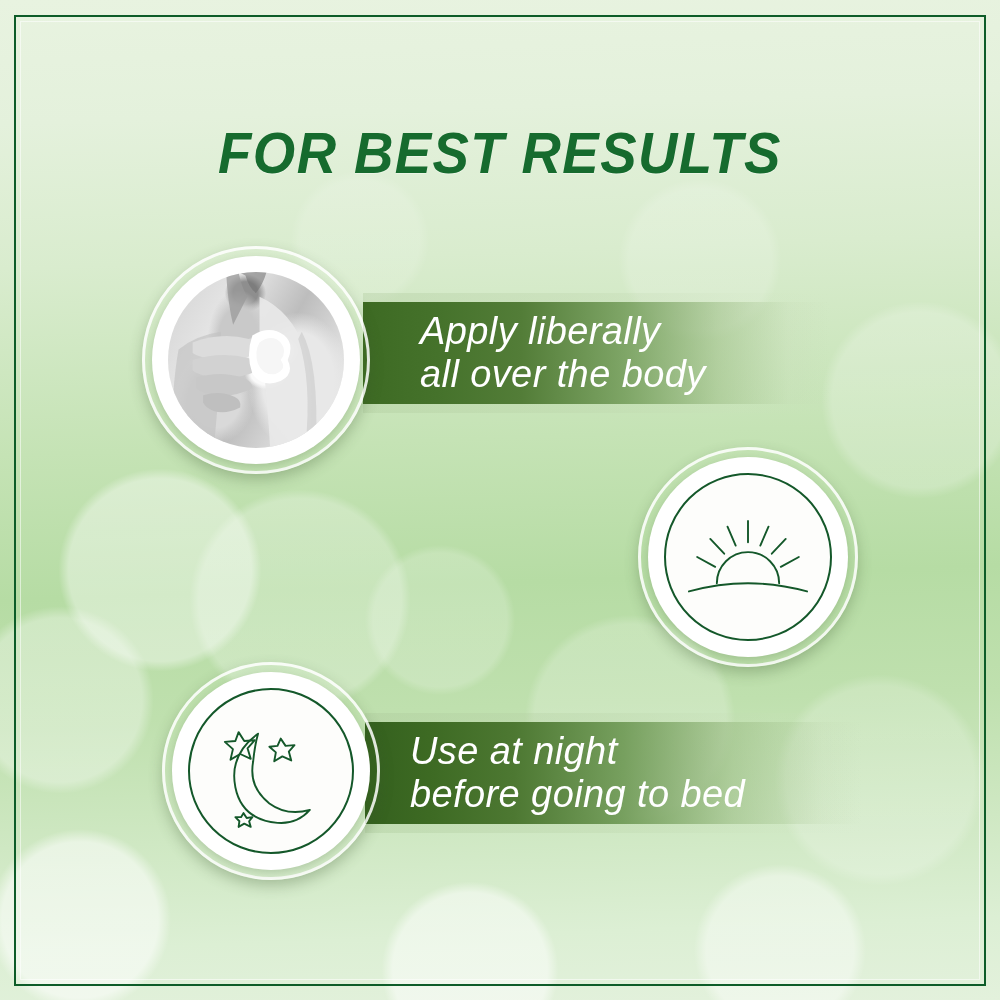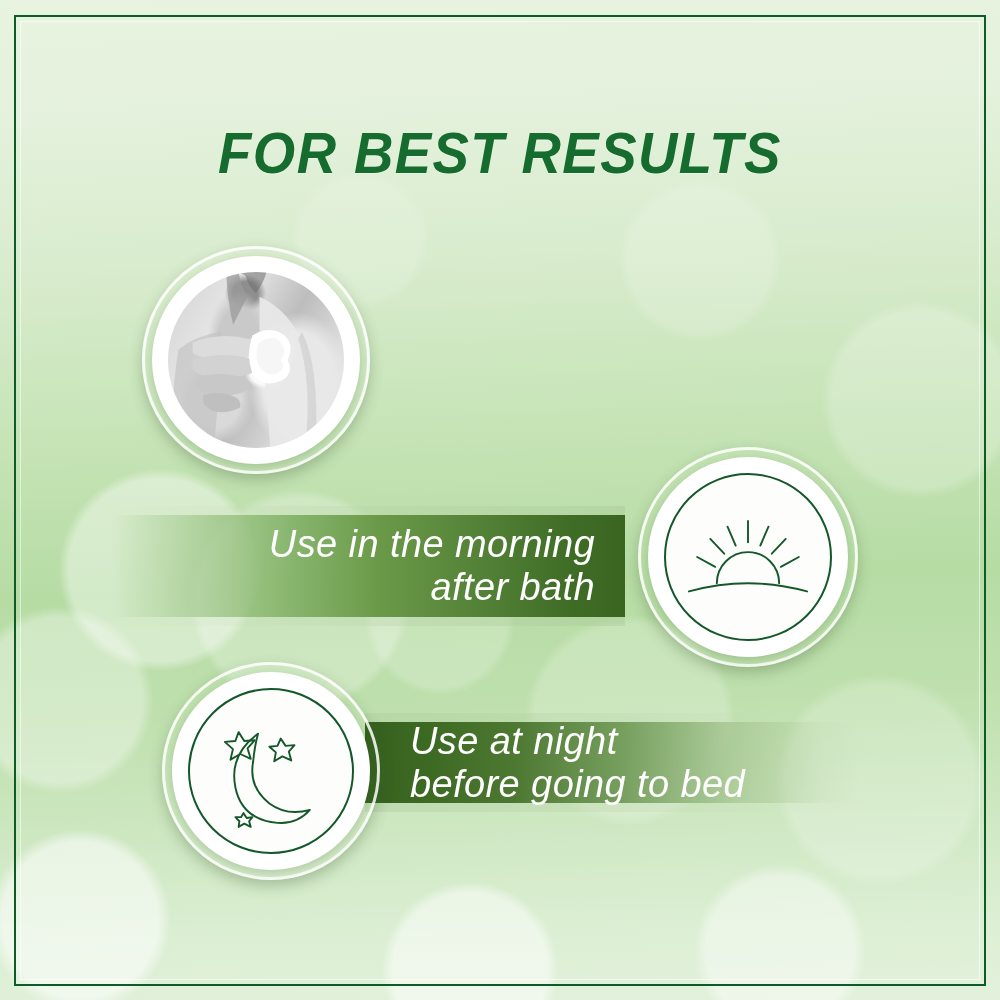--- a/index.html
+++ b/index.html
@@ -162,21 +162,21 @@
       rgba(195,216,178,0.4) 25%,
       rgba(178,205,160,0.75) 60%,
       rgba(168,199,148,0.9) 100%);
   }
 
   
   #band-3 {
     left: 365px;
     top: 722px;
     width: 497px;
-    height: 81px;
+    height: 102px;
     padding-left: 45px;
     justify-content: flex-start;
     text-align: left;
   }
   #band-3::after {
     background: linear-gradient(90deg,
       #34601e 0%, #3d6a23 13%, #4d7832 30%,
       rgba(104,148,78,0.85) 52%,
       rgba(152,187,129,0.55) 74%,
       rgba(192,216,176,0.2) 92%,
@@ -250,20 +250,24 @@
 </head>
 <body>
 
 <div id="poster">
 
   <div class="frame"></div>
   <div class="frame-inner"></div>
 
   <div class="title">FOR BEST RESULTS</div>
 
+  <div class="band" id="band-1">
+    <span class="txt">Apply liberally
+all over the body</span>
+  </div>
 
   <div class="badge" id="badge-1">
     <div class="ring-outer"></div>
     <div class="ring-white"></div>
     <div class="disc">
       <div class="photo">
         <svg viewBox="0 0 100 100" preserveAspectRatio="none" aria-hidden="true">
 
           <path d="M33 0 L40 0 Q42 9 45 14 Q41 22 37 30 Q34 18 33 0 Z" fill="#9a9a9a" opacity="0.75"></path>
           <path d="M40 0 L56 0 Q54 7 50 12 Q46 9 44 2 Z" fill="#6f6f6f" opacity="0.55"></path>
@@ -278,24 +282,20 @@
           <path d="M16 60 Q30 56 42 60 Q48 62 48 66 Q38 71 28 70 Q19 69 16 66 Z" fill="#c8c8c8"></path>
           <path d="M20 70 Q30 67 38 71 Q42 73 41 77 Q33 81 26 79 Q21 77 20 74 Z" fill="#bfbfbf"></path>
 
           <path d="M48 36 Q58 30 66 36 Q72 41 68 50 Q72 58 64 62 Q54 66 48 58 Q44 47 48 36 Z" fill="#ffffff"></path>
           <path d="M52 40 Q59 35 64 40 Q68 45 64 50 Q68 55 61 58 Q54 59 51 52 Q49 45 52 40 Z" fill="#f6f6f6"></path>
         </svg>
       </div>
     </div>
   </div>
 
-  <div class="band" id="band-2">
-    <span class="txt">Use in the morning
-after bath</span>
-  </div>
 
   <div class="badge line-art" id="badge-2">
     <div class="ring-outer"></div>
     <div class="ring-white"></div>
     <div class="disc">
       <svg class="icon-svg" viewBox="0 0 100 100">
         <g fill="none" stroke="#14582a" stroke-width="1.9" stroke-linecap="round">
 
           <path d="M31 66 A19 19 0 0 1 69 66"></path>
 

